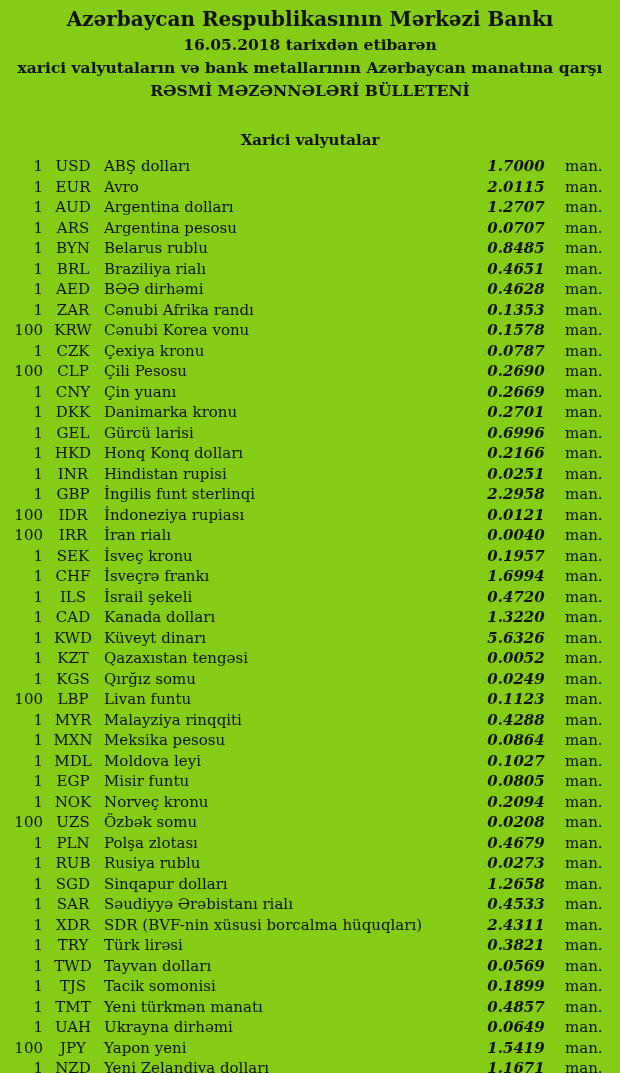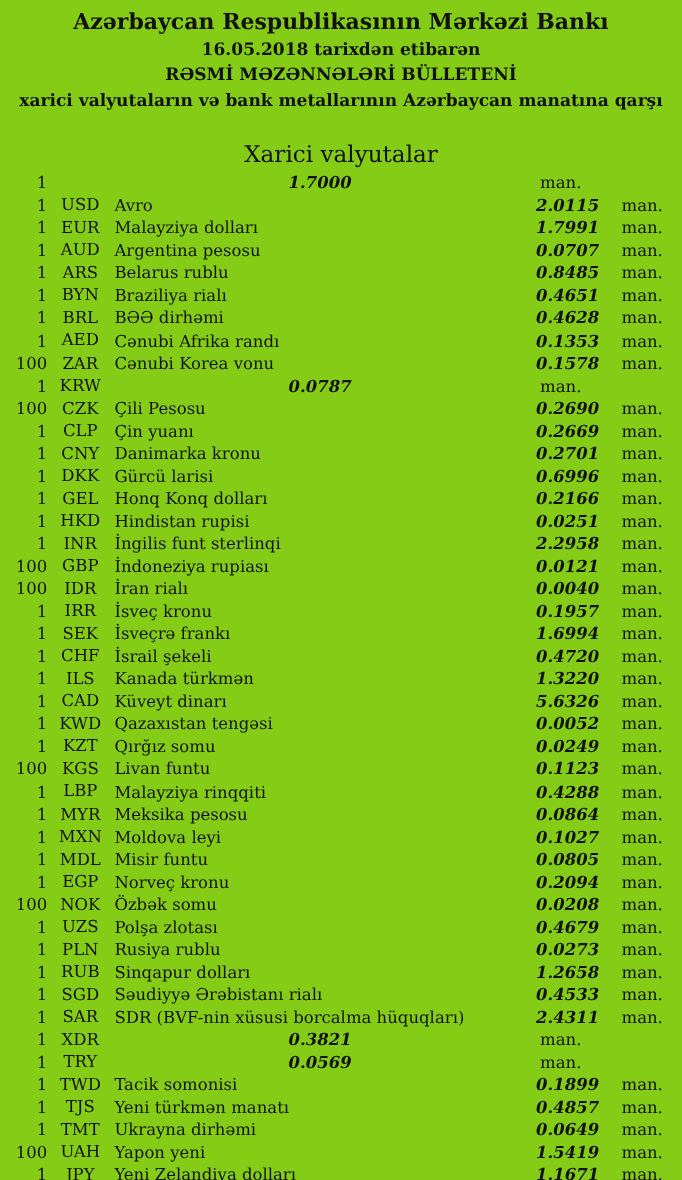--- a/index.html
+++ b/index.html
@@ -28,43 +28,42 @@
     font-weight: bold;
     line-height: 27px;
   }
   .header-line {
     font-size: 15.5px;
     font-weight: bold;
     line-height: 23px;
   }
   .section-title {
     text-align: center;
-    font-size: 21px;
-    font-weight: normal;
+    font-size: 15px;
+    font-weight: bold;
     line-height: 20px;
     margin-top: 28px;
   }
   .rates-table {
     margin-top: 6px;
     padding-right: 20px;
   }
   .row {
     display: grid;
     grid-template-columns: 43px 60px 1fr 74px 47px;
     height: 20.5px;
     line-height: 20.5px;
     font-size: 15px;
     white-space: nowrap;
   }
   .qty {
     text-align: right;
   }
   .code {
     text-align: center;
-    margin-top: 20px;
   }
   .name {
     text-align: left;
     padding-left: 1px;
     overflow: hidden;
   }
   .rate {
     text-align: center;
     font-weight: bold;
     font-style: italic;
@@ -75,47 +74,48 @@
   }
 </style>
 </head>
 <body>
 
 <div class="page">
 
   <div class="header">
     <div class="bank-name">Azərbaycan Respublikasının Mərkəzi Bankı</div>
     <div class="header-line">16.05.2018 tarixdən etibarən</div>
+    <div class="header-line">xarici valyutaların və bank metallarının Azərbaycan manatına qarşı</div>
     <div class="header-line">RƏSMİ MƏZƏNNƏLƏRİ BÜLLETENİ</div>
-    <div class="header-line">xarici valyutaların və bank metallarının Azərbaycan manatına qarşı</div>
   </div>
 
   <div class="section-title">Xarici valyutalar</div>
 
   <div class="rates-table" id="rates-table">
     <div class="row">
       <span class="qty">1</span>
       <span class="code">USD</span>
+      <span class="name">ABŞ dolları</span>
       <span class="rate">1.7000</span>
       <span class="unit">man.</span>
     </div>
 
     <div class="row">
       <span class="qty">1</span>
       <span class="code">EUR</span>
       <span class="name">Avro</span>
       <span class="rate">2.0115</span>
       <span class="unit">man.</span>
     </div>
 
     <div class="row">
       <span class="qty">1</span>
       <span class="code">AUD</span>
-      <span class="name">Malayziya dolları</span>
-      <span class="rate">1.7991</span>
+      <span class="name">Argentina dolları</span>
+      <span class="rate">1.2707</span>
       <span class="unit">man.</span>
     </div>
 
     <div class="row">
       <span class="qty">1</span>
       <span class="code">ARS</span>
       <span class="name">Argentina pesosu</span>
       <span class="rate">0.0707</span>
       <span class="unit">man.</span>
     </div>
@@ -156,20 +156,21 @@
       <span class="qty">100</span>
       <span class="code">KRW</span>
       <span class="name">Cənubi Korea vonu</span>
       <span class="rate">0.1578</span>
       <span class="unit">man.</span>
     </div>
 
     <div class="row">
       <span class="qty">1</span>
       <span class="code">CZK</span>
+      <span class="name">Çexiya kronu</span>
       <span class="rate">0.0787</span>
       <span class="unit">man.</span>
     </div>
 
     <div class="row">
       <span class="qty">100</span>
       <span class="code">CLP</span>
       <span class="name">Çili Pesosu</span>
       <span class="rate">0.2690</span>
       <span class="unit">man.</span>
@@ -259,21 +260,21 @@
       <span class="qty">1</span>
       <span class="code">ILS</span>
       <span class="name">İsrail şekeli</span>
       <span class="rate">0.4720</span>
       <span class="unit">man.</span>
     </div>
 
     <div class="row">
       <span class="qty">1</span>
       <span class="code">CAD</span>
-      <span class="name">Kanada türkmən</span>
+      <span class="name">Kanada dolları</span>
       <span class="rate">1.3220</span>
       <span class="unit">man.</span>
     </div>
 
     <div class="row">
       <span class="qty">1</span>
       <span class="code">KWD</span>
       <span class="name">Küveyt dinarı</span>
       <span class="rate">5.6326</span>
       <span class="unit">man.</span>
@@ -387,27 +388,29 @@
       <span class="qty">1</span>
       <span class="code">XDR</span>
       <span class="name">SDR (BVF-nin xüsusi borcalma hüquqları)</span>
       <span class="rate">2.4311</span>
       <span class="unit">man.</span>
     </div>
 
     <div class="row">
       <span class="qty">1</span>
       <span class="code">TRY</span>
+      <span class="name">Türk lirəsi</span>
       <span class="rate">0.3821</span>
       <span class="unit">man.</span>
     </div>
 
     <div class="row">
       <span class="qty">1</span>
       <span class="code">TWD</span>
+      <span class="name">Tayvan dolları</span>
       <span class="rate">0.0569</span>
       <span class="unit">man.</span>
     </div>
 
     <div class="row">
       <span class="qty">1</span>
       <span class="code">TJS</span>
       <span class="name">Tacik somonisi</span>
       <span class="rate">0.1899</span>
       <span class="unit">man.</span>

